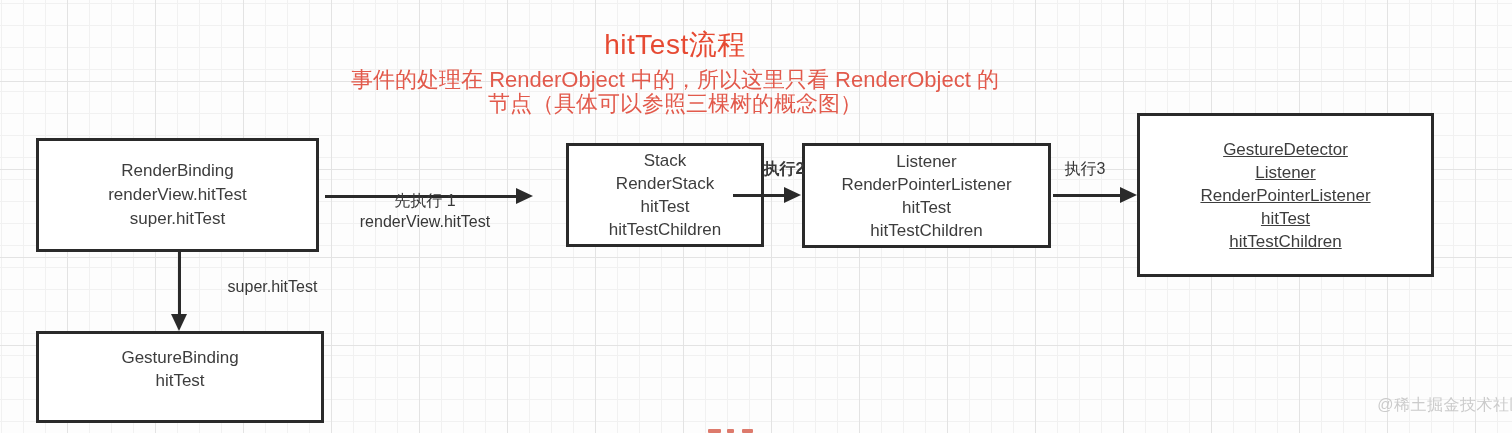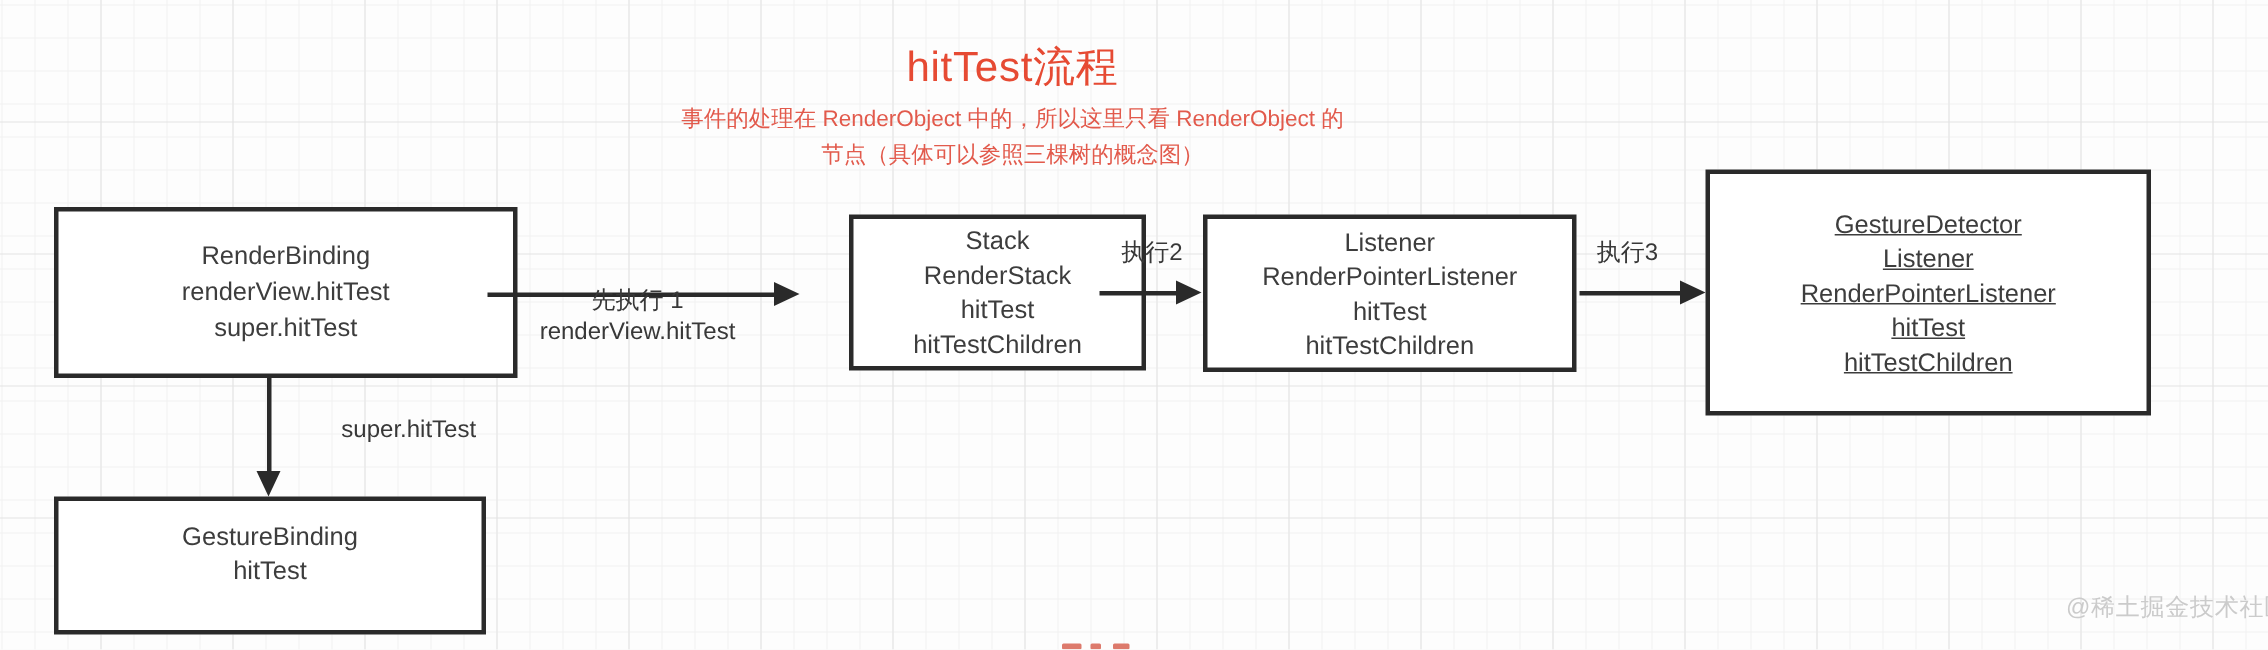--- a/index.html
+++ b/index.html
@@ -29,40 +29,40 @@
   }
   .title {
     font-size: 28px;
     font-weight: 500;
     color: #e64a33;
     line-height: 34px;
     letter-spacing: 0.5px;
   }
   .subtitle {
     margin-top: 6px;
-    font-size: 15px;
+    font-size: 22px;
     color: #e25a4c;
     line-height: 24px;
   }
 
   .node {
     position: absolute;
     box-sizing: border-box;
     border: 3px solid #2a2a2a;
     background: #ffffff;
     display: flex;
     flex-direction: column;
     align-items: center;
     justify-content: center;
     text-align: center;
     color: #3d3d3d;
     font-size: 17px;
     line-height: 23px;
   }
-  #n1 { left: 36px;   top: 138px; width: 309px; height: 114px; line-height: 24px; }
+  #n1 { left: 36px;   top: 138px; width: 283px; height: 114px; line-height: 24px; }
   #n2 { left: 535px;  top: 143px; width: 198px; height: 104px; margin-left: 31px; }
   #n3 { left: 802px;  top: 143px; width: 249px; height: 105px; }
   #n4 { left: 1137px; top: 113px; width: 297px; height: 164px; text-decoration: underline; }
   #n5 { left: 36px;   top: 331px; width: 288px; height: 92px; padding-bottom: 16px; }
 
   .hline { position: absolute; height: 3px; background: #2a2a2a; }
   .vline { position: absolute; width: 3px;  background: #2a2a2a; }
   .head-right {
     position: absolute; width: 0; height: 0;
     border-top: 8px solid transparent;
@@ -87,21 +87,21 @@
 
   .edge-label {
     position: absolute;
     text-align: center;
     color: #383838;
     font-size: 16px;
     line-height: 21px;
     white-space: nowrap;
   }
   #e1-label { left: 325px; top: 148px; width: 200px; margin-top: 42px; }
-  #e2-label { left: 723px; top: 158px; width: 90px; }
+  #e2-label { left: 739px; top: 158px; width: 90px; font-weight: bold; }
   #e3-label { left: 1040px; top: 158px; width: 90px; }
   #e4-label { left: 205px; top: 276px; width: 135px; line-height: 22px; }
 
   .watermark {
     position: absolute;
     right: 15px; top: 395px;
     font-size: 16px;
     color: #cbcbcb;
     letter-spacing: 0.5px;
   }

